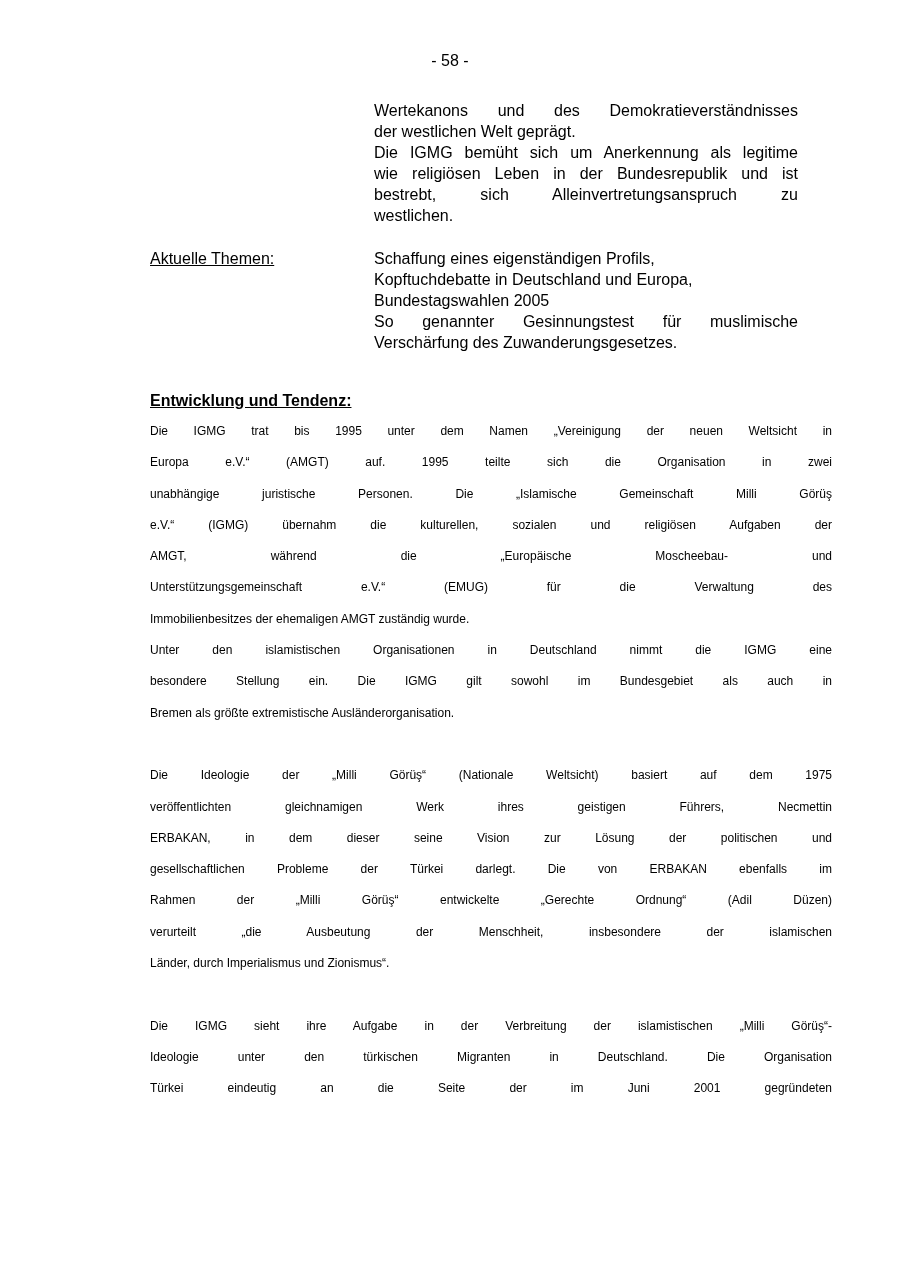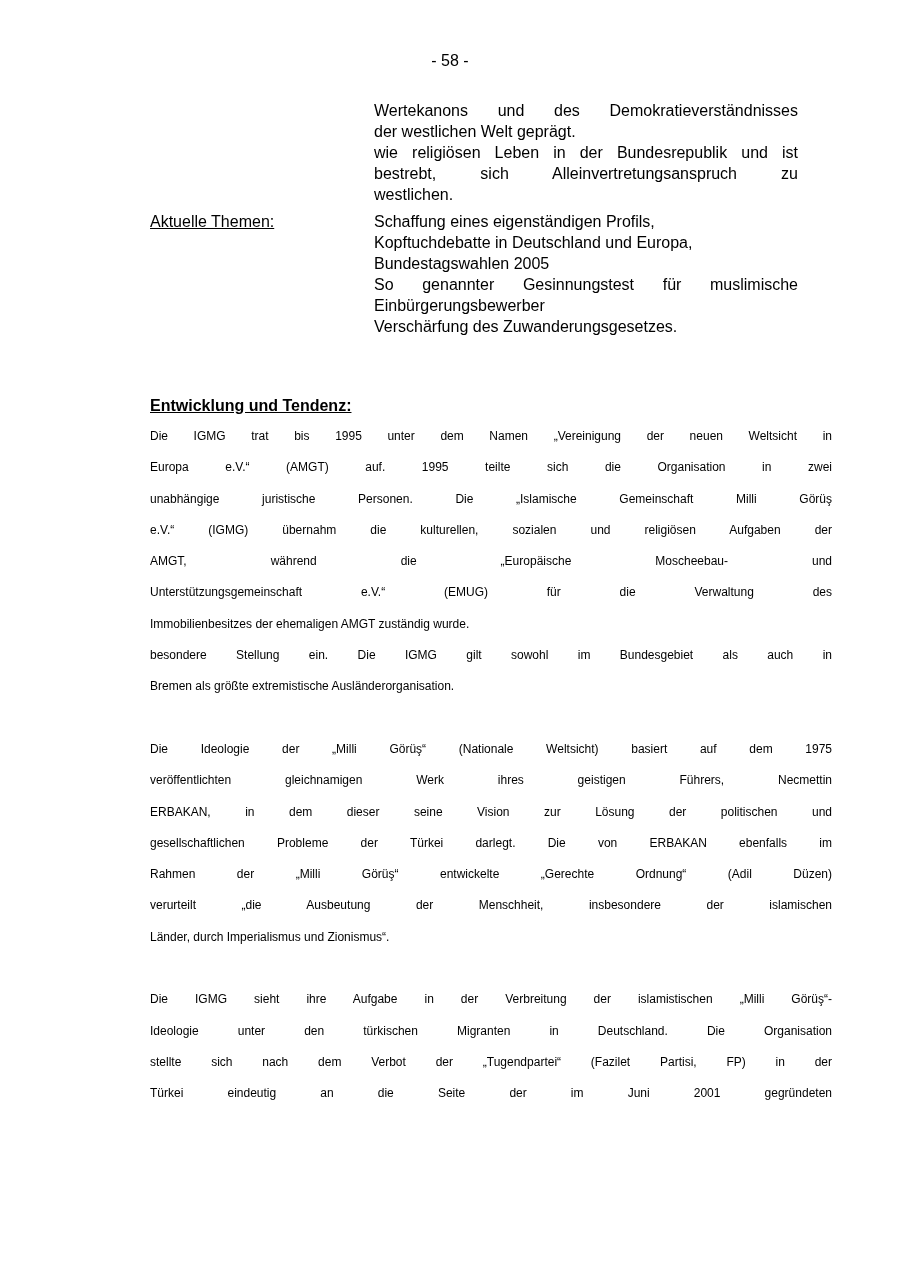--- a/index.html
+++ b/index.html
@@ -25,32 +25,32 @@
   }
   
   .top-block {
     margin-left: 224px;
     width: 424px;
     font-size: 16px;
     line-height: 21px;
   }
   .hang-row {
     display: flex;
-    margin-top: 6px;
+    margin-top: 22px;
     font-size: 16px;
     line-height: 21px;
   }
   .hang-label {
     width: 224px;
     flex: 0 0 224px;
   }
   .hang-label span { text-decoration: underline; }
   .hang-body { width: 424px; flex: 0 0 424px; }
 
-  .section { margin-top: 53px; }
+  .section { margin-top: 32px; }
   .section-heading {
     font-size: 16px;
     line-height: 31px;
     font-weight: bold;
   }
   .section-heading span { text-decoration: underline; }
 
   .body-text { font-size: 12px; line-height: 31.3px; }
   .top-block .para, .hang-body .para { line-height: 21px; }
 
@@ -70,20 +70,21 @@
   <div class="page-number">- 58 -</div>
 
   <div class="content">
 
     <div class="top-block">
         <div class="para">
           <div class="line fill">Wertekanons und des Demokratieverständnisses</div>
           <div class="line">der westlichen Welt geprägt.</div>
         </div>
         <div class="para">
+          <div class="line fill">Die IGMG bemüht sich um Anerkennung als legitime</div>
           <div class="line fill">wie religiösen Leben in der Bundesrepublik und ist</div>
           <div class="line fill">bestrebt, sich Alleinvertretungsanspruch zu</div>
           <div class="line">westlichen.</div>
         </div>
       </div>
 
     <div class="hang-row">
       <div class="hang-label">
         <span>Aktuelle Themen:</span>
       </div>
@@ -92,21 +93,20 @@
             <div class="line">Schaffung eines eigenständigen Profils,</div>
           </div>
           <div class="para">
             <div class="line">Kopftuchdebatte in Deutschland und Europa,</div>
           </div>
           <div class="para">
             <div class="line">Bundestagswahlen 2005</div>
           </div>
           <div class="para">
             <div class="line fill">So genannter Gesinnungstest für muslimische</div>
-            <div class="line">Einbürgerungsbewerber</div>
           </div>
           <div class="para">
             <div class="line">Verschärfung des Zuwanderungsgesetzes.</div>
           </div>
         </div>
     </div>
 
     <div class="section">
       <div class="section-heading">
         <span>Entwicklung und Tendenz:</span>
@@ -115,35 +115,35 @@
           <div class="para">
             <div class="line fill">Die IGMG trat bis 1995 unter dem Namen „Vereinigung der neuen Weltsicht in</div>
             <div class="line fill">Europa e.V.“ (AMGT) auf. 1995 teilte sich die Organisation in zwei</div>
             <div class="line fill">unabhängige juristische Personen. Die „Islamische Gemeinschaft Milli Görüş</div>
             <div class="line fill">e.V.“ (IGMG) übernahm die kulturellen, sozialen und religiösen Aufgaben der</div>
             <div class="line fill">AMGT, während die „Europäische Moscheebau- und</div>
             <div class="line fill">Unterstützungsgemeinschaft e.V.“ (EMUG) für die Verwaltung des</div>
             <div class="line">Immobilienbesitzes der ehemaligen AMGT zuständig wurde.</div>
           </div>
           <div class="para">
+            <div class="line fill">Unter den islamistischen Organisationen in Deutschland nimmt die IGMG eine</div>
             <div class="line fill">besondere Stellung ein. Die IGMG gilt sowohl im Bundesgebiet als auch in</div>
             <div class="line">Bremen als größte extremistische Ausländerorganisation.</div>
           </div>
           <div class="para gap">
             <div class="line fill">Die Ideologie der „Milli Görüş“ (Nationale Weltsicht) basiert auf dem 1975</div>
             <div class="line fill">veröffentlichten gleichnamigen Werk ihres geistigen Führers, Necmettin</div>
             <div class="line fill">ERBAKAN, in dem dieser seine Vision zur Lösung der politischen und</div>
             <div class="line fill">gesellschaftlichen Probleme der Türkei darlegt. Die von ERBAKAN ebenfalls im</div>
             <div class="line fill">Rahmen der „Milli Görüş“ entwickelte „Gerechte Ordnung“ (Adil Düzen)</div>
             <div class="line fill">verurteilt „die Ausbeutung der Menschheit, insbesondere der islamischen</div>
             <div class="line">Länder, durch Imperialismus und Zionismus“.</div>
           </div>
           <div class="para gap">
             <div class="line fill">Die IGMG sieht ihre Aufgabe in der Verbreitung der islamistischen „Milli Görüş“-</div>
             <div class="line fill">Ideologie unter den türkischen Migranten in Deutschland. Die Organisation</div>
-            <div class="line fill">stellte sich nach dem Verbot der „Tugendpartei“ (Fazilet Partisi, FP) in der</div>
             <div class="line fill">Türkei eindeutig an die Seite der im Juni 2001 gegründeten</div>
           </div>
         </div>
     </div>
 
   </div>
 </div>
 
 </body></html>

